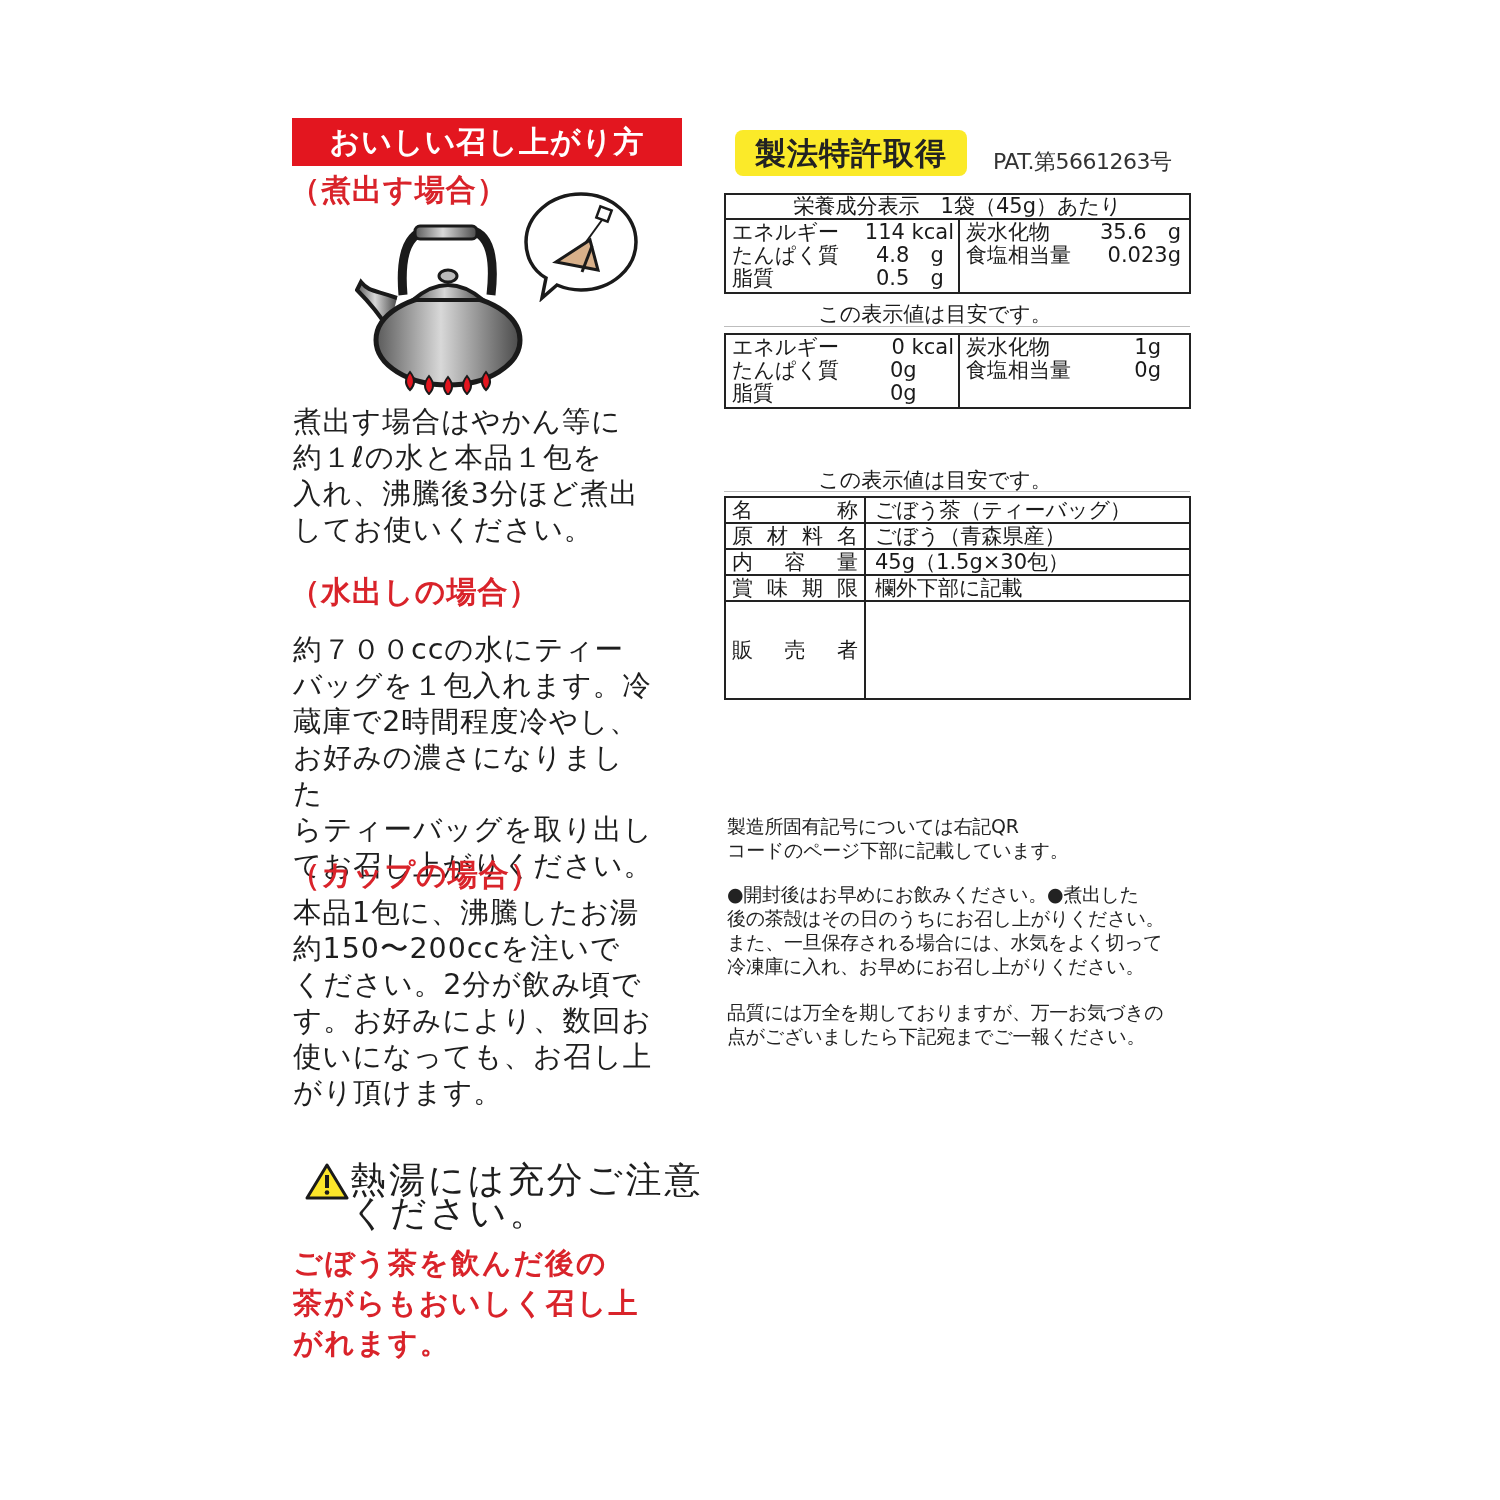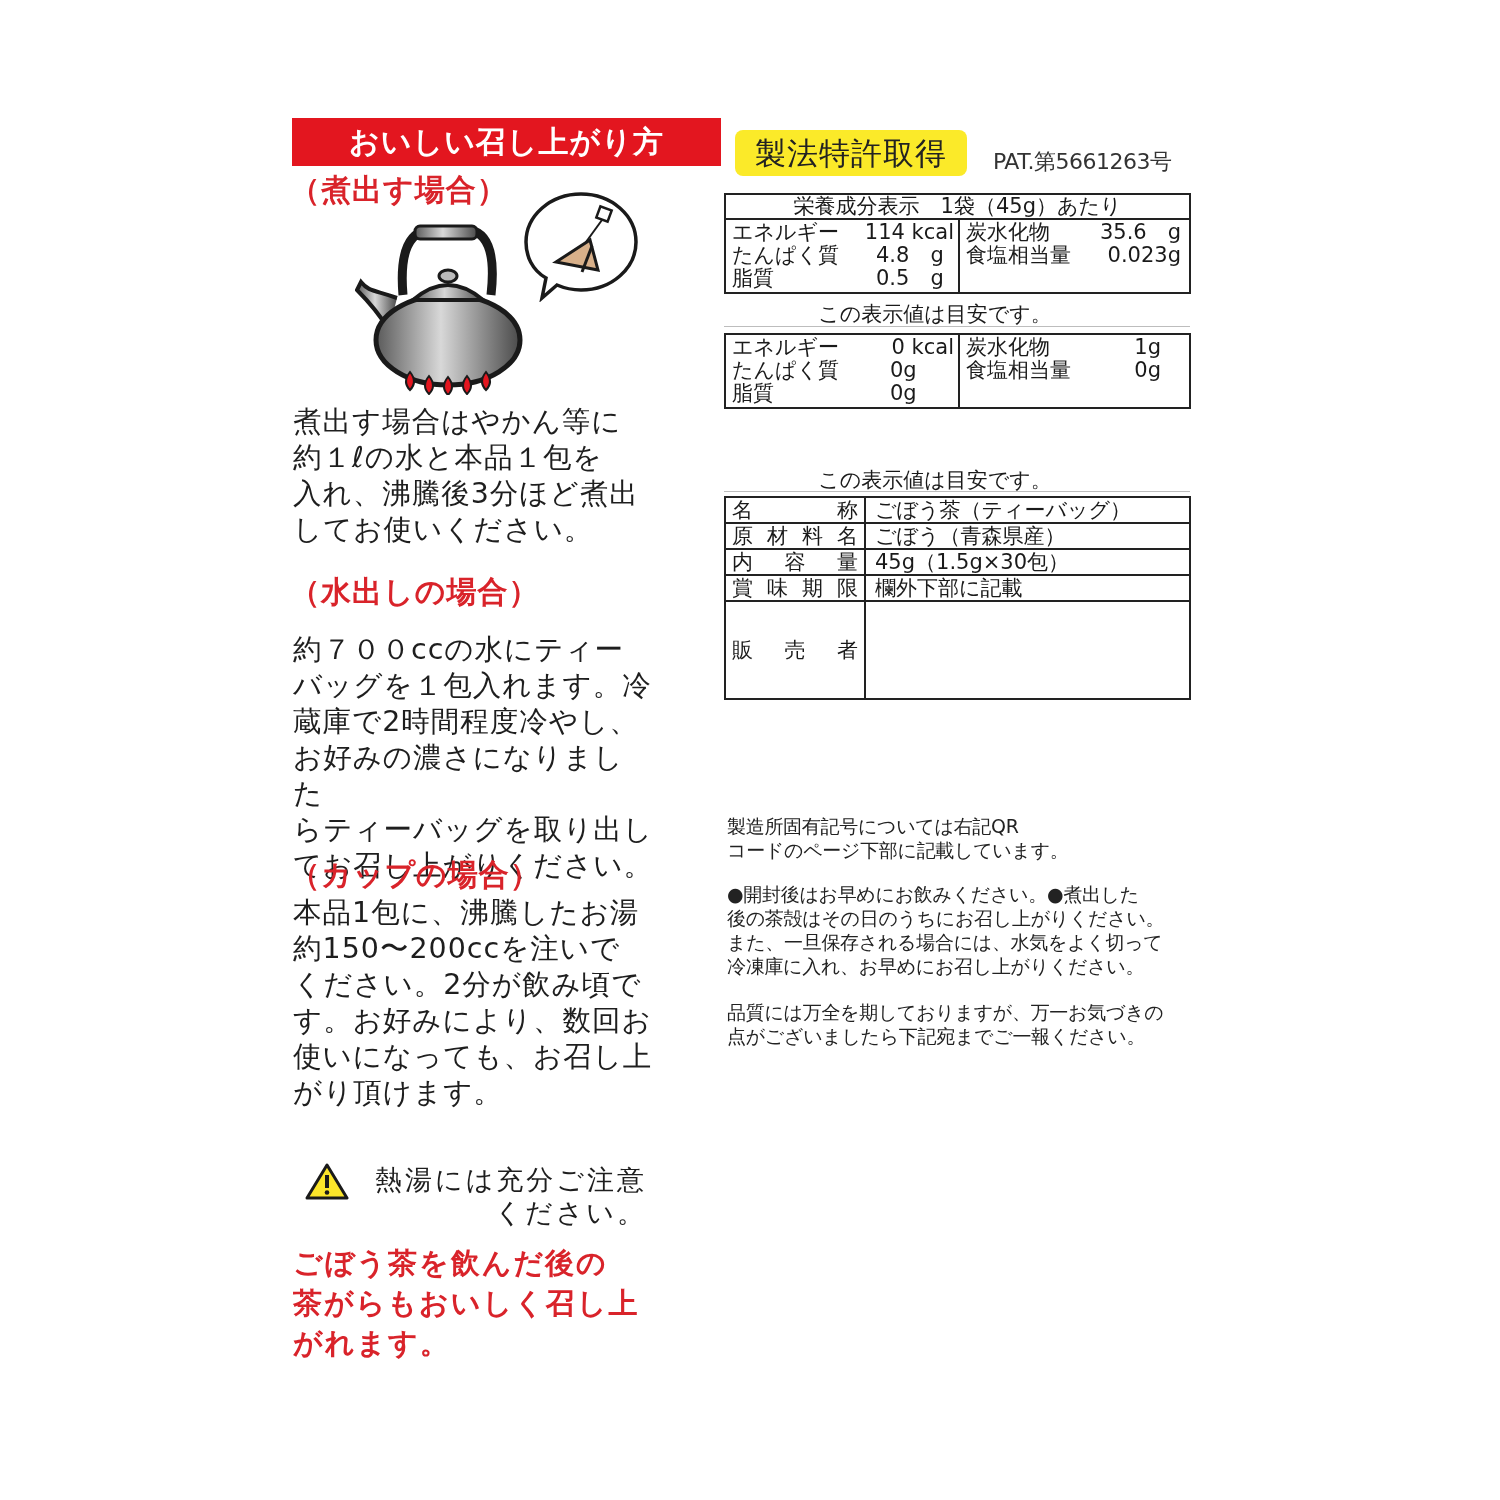--- a/index.html
+++ b/index.html
@@ -1,31 +1,31 @@
 <!DOCTYPE html>
 <html><head>
 <meta charset="utf-8">
 <style>
   html, body { margin:0; padding:0; background:#ffffff; }
   body { width:1500px; height:1500px; position:relative; overflow:hidden;
          font-family:"DejaVu Sans","Liberation Sans",sans-serif; color:#1a1a1a; }
   .abs { position:absolute; }
-  .howto-title { position:absolute; left:292px; top:118px; width:429px; height:48px;
+  .howto-title { position:absolute; left:292px; top:118px; width:390px; height:48px;
     background:#e3161f; color:#fff; font-size:30px; font-weight:bold; line-height:48px;
     text-align:center; letter-spacing:1px; }
   .case-head { position:absolute; left:290px; color:#d9232a; font-size:30px; font-weight:bold; letter-spacing:1px; }
   .body-text { position:absolute; left:293px; width:360px; font-size:28.5px; line-height:36px;
     color:#1e1e1e; letter-spacing:1px; white-space:pre-line; }
   .warn { position:absolute; left:305px; top:1163px; display:flex; align-items:flex-start; }
-  .warn-text { font-size:27px; line-height:33px; margin-left:26px; letter-spacing:3px; white-space:pre-line; color:#1e1e1e;text-align:right;}
+  .warn-text { font-size:36px; line-height:33px; margin-left:1px; letter-spacing:3px; white-space:pre-line; color:#1e1e1e;}
   .red-bold { position:absolute; left:293px; top:1243px; width:370px; color:#d9232a; font-size:29px;
     font-weight:bold; line-height:40px; letter-spacing:2px; white-space:pre-line; }
   
   .patent-badge { position:absolute; left:735px; top:130px; width:232px; height:46px; background:#fbea29;
-    border-radius:8px; font-family:"DejaVu Serif","Liberation Serif",serif; font-weight:normal;
+    border-radius:8px; font-family:"DejaVu Serif","Liberation Serif",serif; font-weight:bold;
     font-size:31px; line-height:46px; text-align:center; color:#222; letter-spacing:1px; }
   .patent-no { position:absolute; left:993px; top:147px; font-size:22px; color:#333; letter-spacing:-0.5px; }
   table.nut { position:absolute; left:724px; width:467px; border-collapse:collapse; border:2.5px solid #222; }
   table.nut td { border:2px solid #222; padding:0 20px; vertical-align:top; font-size:21px; line-height:23px; }
   .nut-head td { text-align:center; font-size:21px; line-height:26px; padding:0; }
   .nrow { display:flex; justify-content:space-between; white-space:nowrap; }
   .note-right { position:absolute; left:702px; width:466px; text-align:center; font-size:21px; }
   .hr-gray { position:absolute; left:724px; width:466px; height:1px; background:#bdbdbd; }
   table.spec { position:absolute; left:724px; top:496px; width:467px; border-collapse:collapse; border:2.5px solid #222; }
   table.spec td { border:2px solid #222; font-size:21px; height:24px; line-height:24px; padding:0 9px; white-space:nowrap; }

